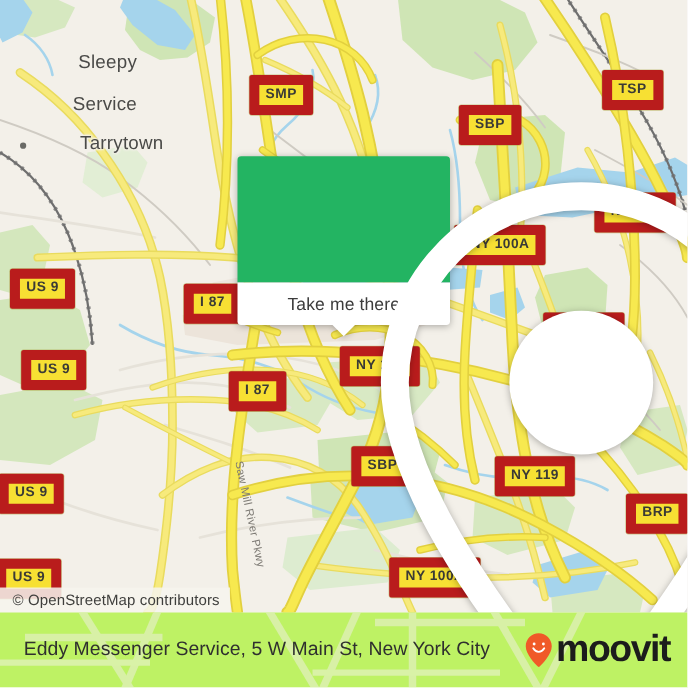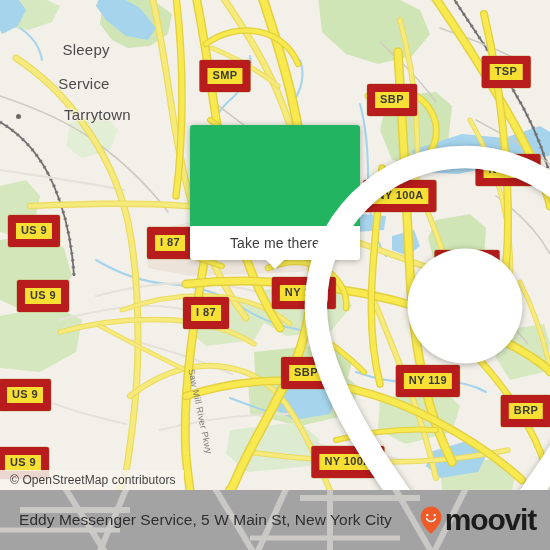--- a/index.html
+++ b/index.html
@@ -101,21 +101,21 @@
     height:20px; padding: 0 8px 0 10px;
     background: rgba(246,244,238,.86);
     display:flex; align-items:center;
     color:#3f3f3d; font-size:12px; letter-spacing:.1px;
     white-space:nowrap;
   }
 
   
   #bottombar {
     position:absolute; left:0; top:490px; width:550px; height:60px;
-    background:#a3a3a3;
+    background:#bef264;
     display:flex; align-items:center;
     overflow:hidden;
   }
   #bottombar-watermark {
     position:absolute; left:0; top:0; width:550px; height:60px; opacity:.5;
   }
   #bottom-title {
     position:relative;
     margin-left:19px;
     color:#2f2f2f; font-size:15.5px; letter-spacing:.05px;

